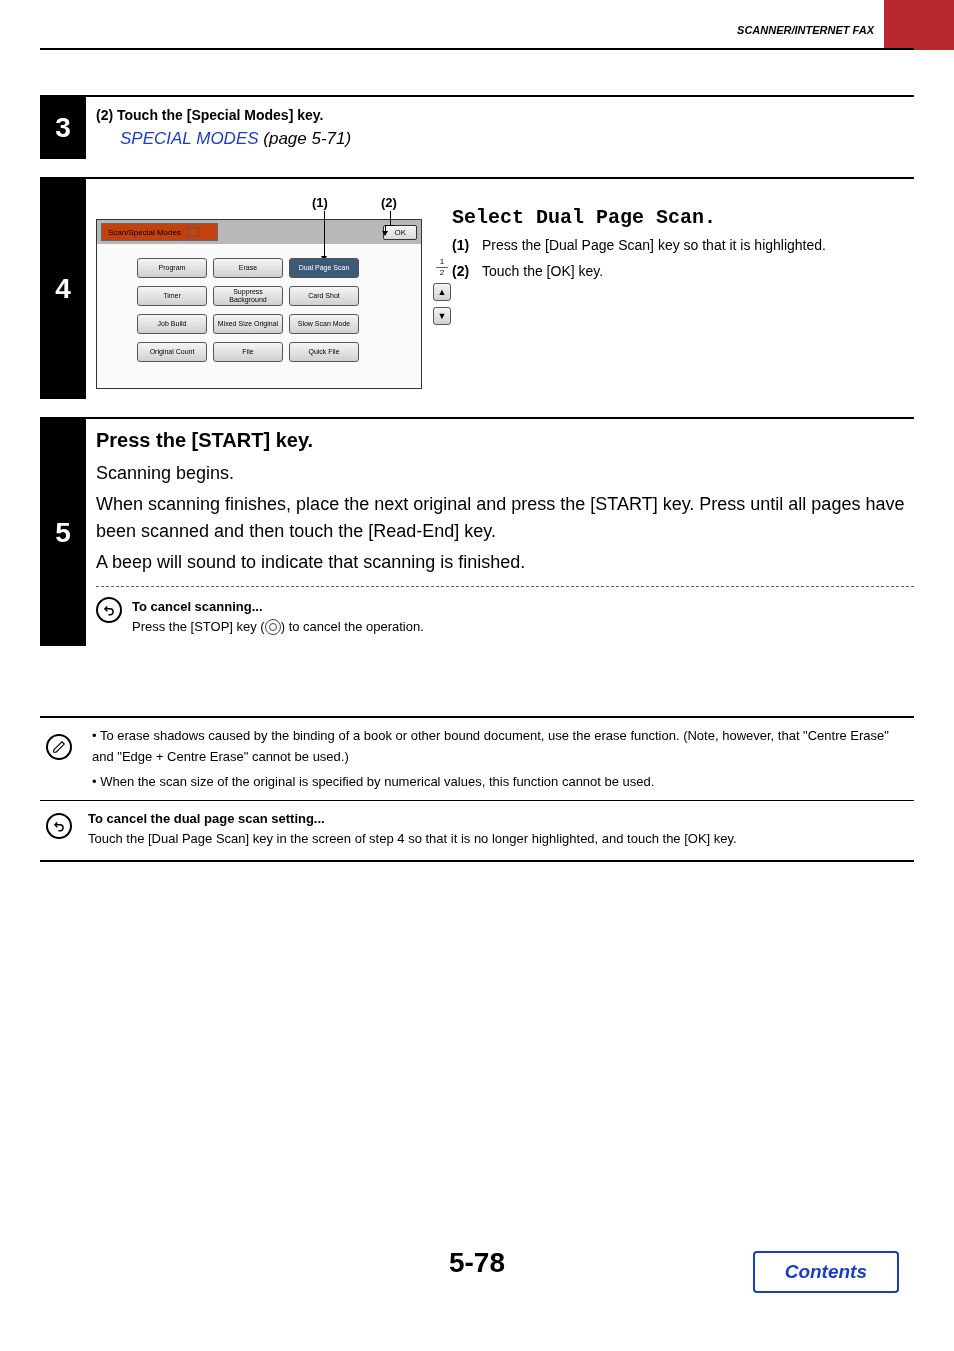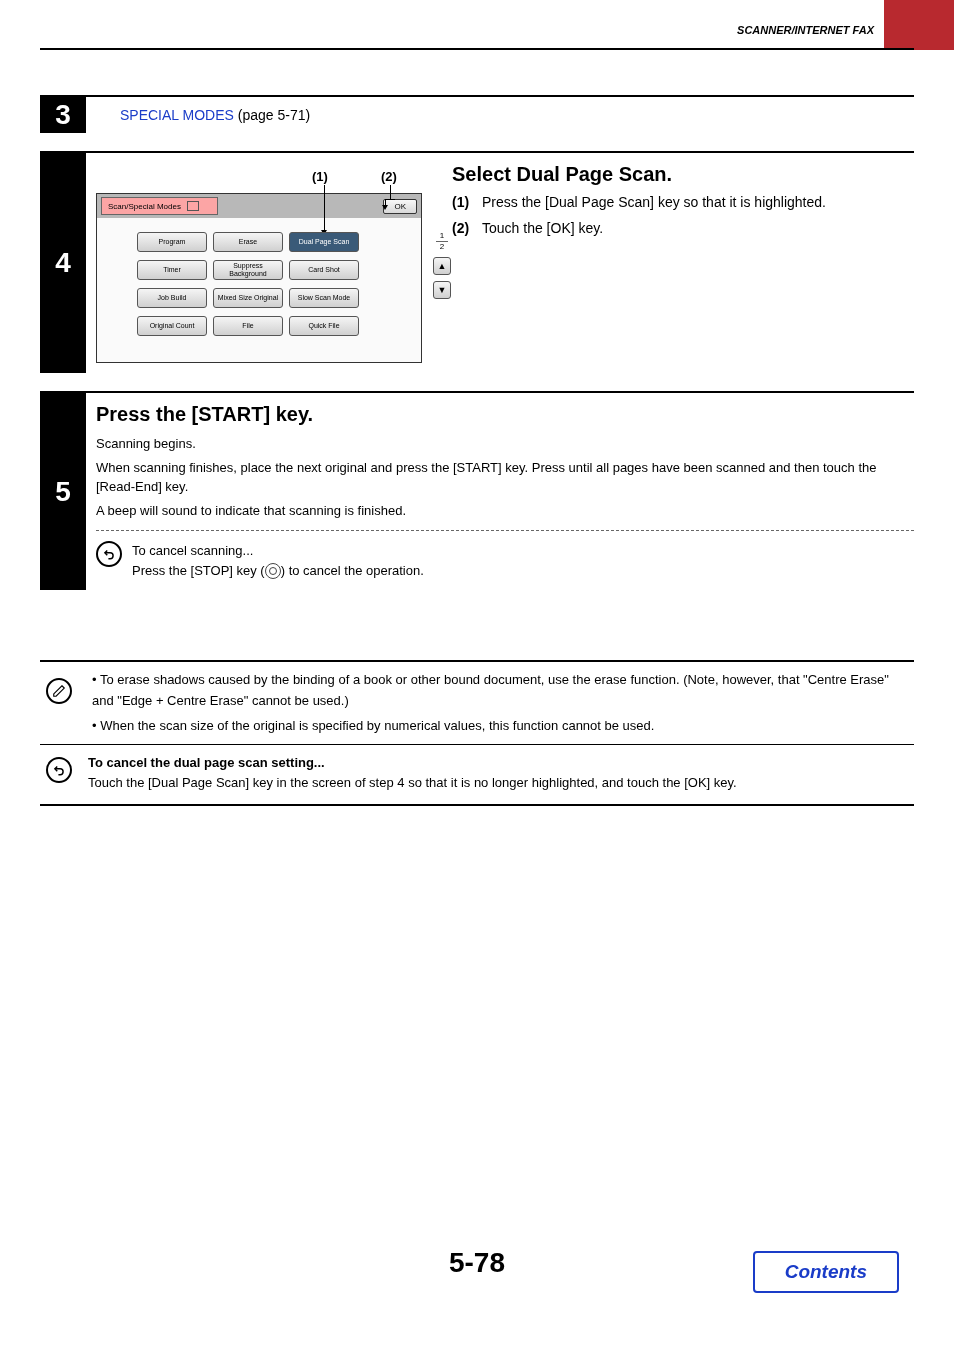--- a/index.html
+++ b/index.html
@@ -58,22 +58,23 @@
     font-size: 20px;
     font-weight: bold;
     margin-bottom: 8px;
   }
   .sub-line {
     font-size: 14px;
     font-weight: bold;
     margin-bottom: 6px;
   }
   .link-line {
-    font-size: 14px;
+    font-size: 17px;
     padding-left: 24px;
+    font-style: italic;
   }
   .link-blue { color: #1a3cc8; }
   .step4-flex { display: flex; gap: 30px; }
   .screen {
     width: 326px;
     background: #fff;
   }
   .callouts {
     position: relative;
     height: 30px;
@@ -96,21 +97,21 @@
     min-height: 170px;
   }
   .panel-tabs {
     background: #b8b8b8;
     display: flex;
     justify-content: space-between;
     align-items: center;
     padding: 3px 4px;
   }
   .tab-label {
-    background: #fca5a5;
+    background: #c2410c;
     border: 1px solid #666;
     font-size: 8px;
     padding: 3px 18px 3px 6px;
     display: flex;
     align-items: center;
     gap: 6px;
     text-align: center;
   }
   .tab-icon {
     width: 12px; height: 10px;
@@ -171,46 +172,46 @@
     border-radius: 3px;
     display: flex;
     align-items: center;
     justify-content: center;
     font-size: 9px;
   }
   .page-ind { line-height: 1; text-align: center; }
   .page-ind span { display: block; }
   .page-ind .hr { width: 12px; height: 1px; background: #666; margin: 1px 0; }
   .step4-right { flex: 1; }
-  .step4-right .step-title { margin-top: 0; }
+  .step4-right .step-title { margin-top: 17px; font-family: Liberation Mono, monospace; }
   .step4-right ol { list-style: none; font-size: 14px; }
   .step4-right ol li { margin-bottom: 10px; display: flex; }
   .step4-right ol li .num { font-weight: bold; width: 30px; flex-shrink: 0; }
   .step4-right ol li .txt { font-weight: normal; }
 
   .step5 .step-body { padding-right: 0; }
-  .body-text { font-size: 13px; line-height: 1.5; margin-bottom: 4px; }
+  .body-text { font-size: 18px; line-height: 1.5; margin-bottom: 4px; }
   .dashed-sep {
     border: none;
     border-top: 1px dashed #666;
     margin: 10px 0;
   }
   .note-row { display: flex; align-items: flex-start; gap: 10px; }
   .circ-icon {
     width: 26px; height: 26px;
     border: 2px solid #000;
     border-radius: 50%;
     display: flex;
     align-items: center;
     justify-content: center;
     flex-shrink: 0;
     font-size: 14px;
   }
   .note-text { font-size: 13px; line-height: 1.5; }
-  .note-title { font-weight: normal; }
+  .note-title { font-weight: bold; }
   .stop-dot {
     display: inline-flex;
     width: 16px; height: 16px;
     border: 1px solid #444;
     border-radius: 50%;
     align-items: center;
     justify-content: center;
     vertical-align: middle;
     font-size: 8px;
   }
@@ -285,20 +286,21 @@
 
 <div class="red-corner"></div>
 <div class="header-title">SCANNER/INTERNET FAX</div>
 <div class="header-rule"></div>
 
 <div class="content">
 
   <div class="step-row">
     <div class="step-num">3</div>
     <div class="step-body">
+      <div class="sub-line">(2)   Touch the [Special Modes] key.</div>
       <div class="link-line">
         <span class="link-blue">SPECIAL MODES</span><span> (page 5-71)</span>
       </div>
     </div>
   </div>
 
   <div class="step-row" style="margin-top:18px;">
     <div class="step-num" style="min-height:210px;">4</div>
     <div class="step-body">
       <div class="step4-flex">

